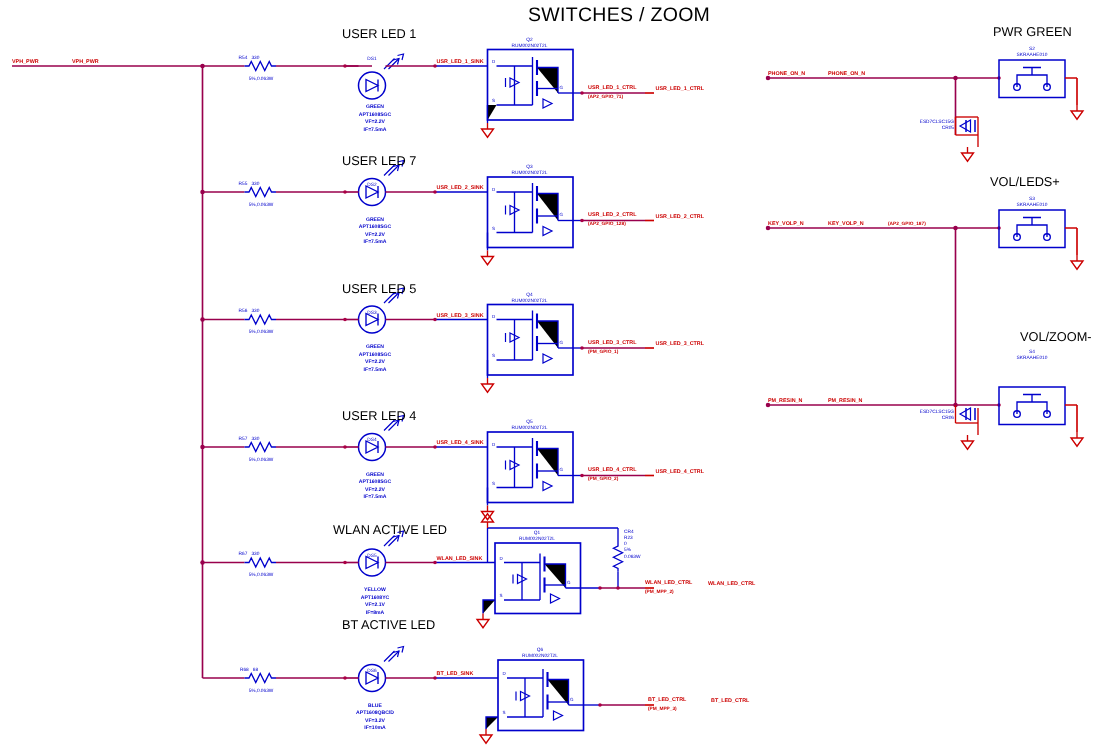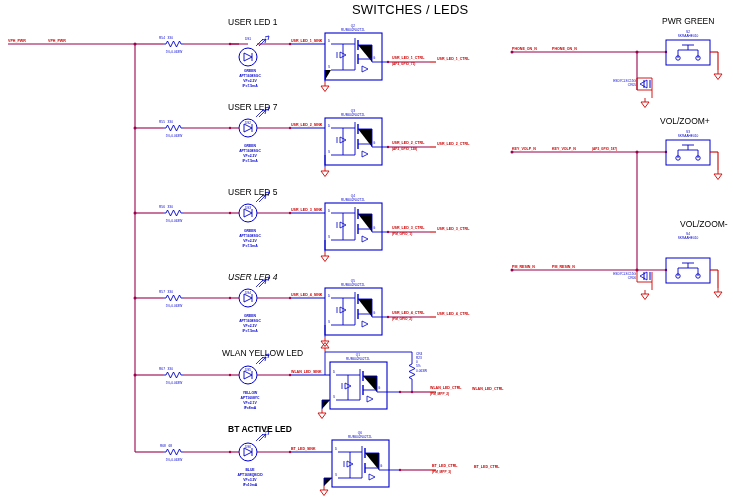--- a/index.html
+++ b/index.html
@@ -296,21 +296,21 @@
     <path d="M637,270 L637,282" stroke="#cc0000" stroke-width="0.9"></path>
     <path d="M637,282 L652,282" stroke="#cc0000" stroke-width="0.9"></path>
     <path d="M652,270 L652,282" stroke="#cc0000" stroke-width="0"></path>
     <path d="M644,272 L644,280" stroke="#0000cc" stroke-width="1"></path>
     <path d="M640,276 L647,272 L647,280 Z" fill="none" stroke="#0000cc" stroke-width="0.8"></path>
     <path d="M650,272 L650,280" stroke="#0000cc" stroke-width="1"></path>
     <path d="M652,272 L652,290" stroke="#cc0000" stroke-width="0.9"></path>
     <use href="#gnd-sym" x="645" y="290"></use>
   </svg>
 
-  <div class="title" style="left:352px;top:2px;">SWITCHES / LEDS</div>
+  <div class="title" style="left:352px;top:2px;">SWITCHES / ZOOM</div>
 
   <div class="netlbl" style="left:8px;top:39px;">VPH_PWR</div>
   <div class="netlbl" style="left:48px;top:39px;">VPH_PWR</div>
 
   <div class="secttl" style="left:228px;top:17px;">USER LED 1</div>
   <div class="refdes" style="left:166px;top:36px;">
     <span>R54</span>
     &nbsp;&nbsp;<span>330</span>
   </div>
   <div class="pn" style="left:174px;top:50px;">5%,0.063W</div>
@@ -376,21 +376,21 @@
     <div>Q4</div>
     <div>RUM002N02T2L</div>
   </div>
   <div class="pinlbl" style="left:328px;top:209px;">D</div>
   <div class="pinlbl" style="left:328px;top:235px;">S</div>
   <div class="pinlbl" style="left:373px;top:226px;">G</div>
   <div class="netlbl" style="left:392px;top:226px;">USR_LED_3_CTRL</div>
   <div class="gpio" style="left:392px;top:232px;">(PM_GPIO_1)</div>
   <div class="netlbl" style="left:437px;top:227px;">USR_LED_3_CTRL</div>
 
-  <div class="secttl" style="left:228px;top:272px;font-style:italic;">USER LED 4</div>
+  <div class="secttl" style="left:228px;top:272px;">USER LED 4</div>
   <div class="refdes" style="left:166px;top:290px;">
     <span>R57</span>
     &nbsp;&nbsp;<span>330</span>
   </div>
   <div class="pn" style="left:174px;top:304px;">5%,0.063W</div>
   <div class="refdes" style="left:248px;top:291px;">DS4</div>
   <div class="spec" style="left:250px;top:314px;">
     <div>GREEN</div>
     <div>APT1608SGC</div>
     <div>VF=2.2V</div>
@@ -401,21 +401,21 @@
     <div>Q5</div>
     <div>RUM002N02T2L</div>
   </div>
   <div class="pinlbl" style="left:328px;top:294px;">D</div>
   <div class="pinlbl" style="left:328px;top:320px;">S</div>
   <div class="pinlbl" style="left:373px;top:311px;">G</div>
   <div class="netlbl" style="left:392px;top:311px;">USR_LED_4_CTRL</div>
   <div class="gpio" style="left:392px;top:317px;">(PM_GPIO_2)</div>
   <div class="netlbl" style="left:437px;top:312px;">USR_LED_4_CTRL</div>
 
-  <div class="secttl" style="left:222px;top:348px;">WLAN YELLOW LED</div>
+  <div class="secttl" style="left:222px;top:348px;">WLAN ACTIVE LED</div>
   <div class="refdes" style="left:166px;top:367px;">
     <span>R67</span>
     &nbsp;&nbsp;<span>330</span>
   </div>
   <div class="pn" style="left:174px;top:381px;">5%,0.063W</div>
   <div class="refdes" style="left:248px;top:368px;">DS5</div>
   <div class="spec" style="left:250px;top:391px;">
     <div>YELLOW</div>
     <div>APT1608YC</div>
     <div>VF=2.1V</div>
@@ -433,21 +433,21 @@
     <div>CR4</div>
     <div>R23</div>
     <div>0</div>
     <div>5%</div>
     <div>0.063W</div>
   </div>
   <div class="netlbl" style="left:430px;top:386px;">WLAN_LED_CTRL</div>
   <div class="gpio" style="left:430px;top:392px;">(PM_MPP_2)</div>
   <div class="netlbl" style="left:472px;top:387px;">WLAN_LED_CTRL</div>
 
-  <div class="secttl" style="left:228px;top:424px;font-weight:bold;">BT ACTIVE LED</div>
+  <div class="secttl" style="left:228px;top:411px;">BT ACTIVE LED</div>
   <div class="refdes" style="left:166px;top:444px;">
     <span>R68</span>
     &nbsp;&nbsp;<span>68</span>
   </div>
   <div class="pn" style="left:174px;top:458px;">5%,0.063W</div>
   <div class="refdes" style="left:248px;top:445px;">DS6</div>
   <div class="spec" style="left:250px;top:468px;">
     <div>BLUE</div>
     <div>APT1608QBC/D</div>
     <div>VF=3.2V</div>
@@ -470,21 +470,21 @@
     <div>S2</div>
     <div>SKRAAHE010</div>
   </div>
   <div class="netlbl" style="left:512px;top:47px;">PHONE_ON_N</div>
   <div class="netlbl" style="left:552px;top:47px;">PHONE_ON_N</div>
   <div class="esdlbl" style="left:636px;top:79px;">
     <div>ESD7CLSC15G</div>
     <div>CR05</div>
   </div>
 
-  <div class="secttl" style="left:660px;top:116px;">VOL/ZOOM+</div>
+  <div class="secttl" style="left:660px;top:116px;">VOL/LEDS+</div>
   <div class="refdes" style="left:688px;top:130px;">
     <div>S3</div>
     <div>SKRAAHE010</div>
   </div>
   <div class="netlbl" style="left:512px;top:147px;">KEY_VOLP_N</div>
   <div class="netlbl" style="left:552px;top:147px;">KEY_VOLP_N</div>
   <div class="gpio" style="left:592px;top:147px;">(AP2_GPIO_187)</div>
 
   <div class="secttl" style="left:680px;top:219px;">VOL/ZOOM-</div>
   <div class="refdes" style="left:688px;top:232px;">

